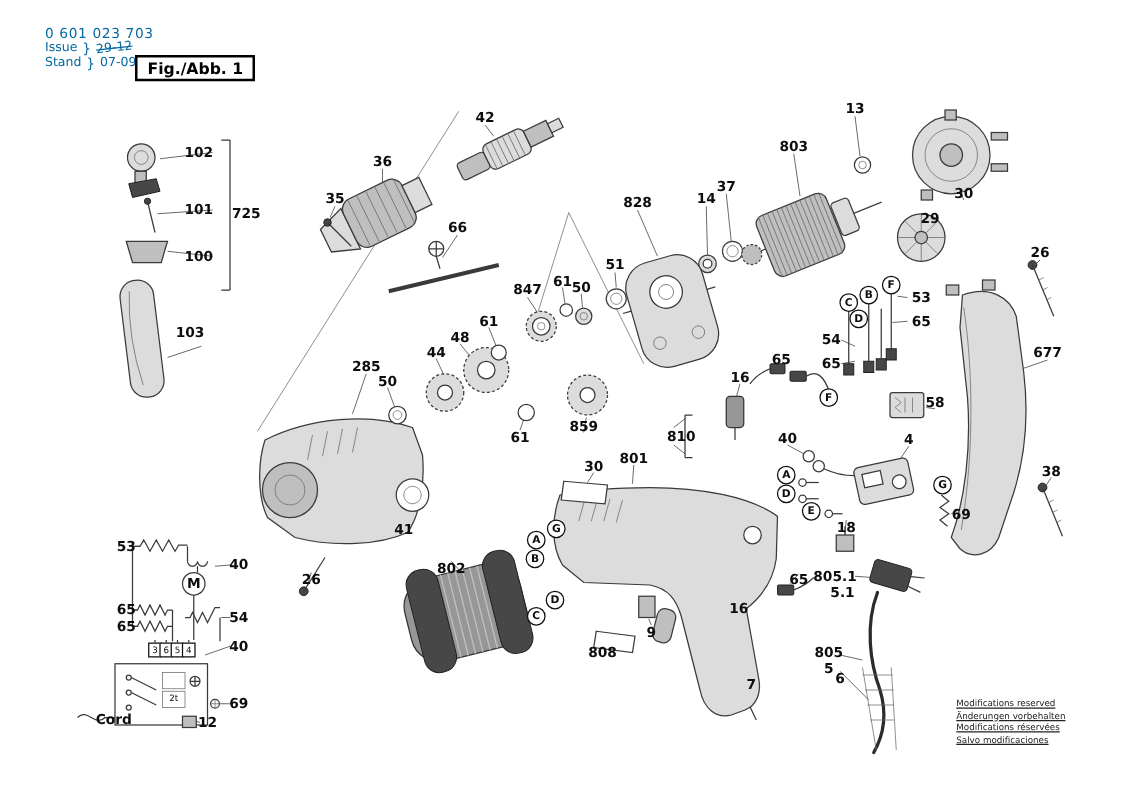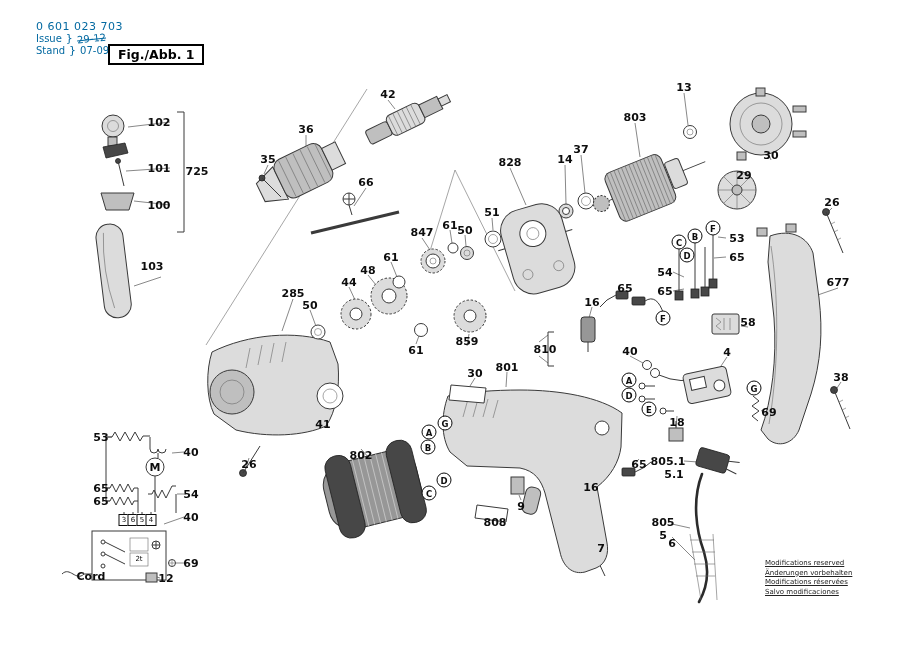--- a/index.html
+++ b/index.html
@@ -338,21 +338,21 @@
       <span class="lbl p" style="left: 416px; top: 350px;">61</span>
       <span class="lbl p" style="left: 467px; top: 341px;">859</span>
       <span class="lbl p" style="left: 323px; top: 424px;">41</span>
       <span class="lbl p" style="left: 249px; top: 464px;">26</span>
       <span class="lbl p" style="left: 361px; top: 455px;">802</span>
       <span class="lbl cl" style="left: 445px; top: 423px;">G</span>
       <span class="lbl cl" style="left: 429px; top: 432px;">A</span>
       <span class="lbl cl" style="left: 428px; top: 447px;">B</span>
       <span class="lbl cl" style="left: 444px; top: 480px;">D</span>
       <span class="lbl cl" style="left: 429px; top: 493px;">C</span>
-      <span class="lbl p" style="left: 495px; top: 522px; text-align: right;">808</span>
+      <span class="lbl p" style="left: 482px; top: 522px; text-align: right;">808</span>
       <span class="lbl p" style="left: 521px; top: 506px;">9</span>
       <span class="lbl p" style="left: 591px; top: 487px;">16</span>
       <span class="lbl p" style="left: 639px; top: 464px;">65</span>
       <span class="lbl p" style="left: 668px; top: 461px;">805.1</span>
       <span class="lbl p" style="left: 674px; top: 474px;">5.1</span>
       <span class="lbl p" style="left: 663px; top: 522px;">805</span>
       <span class="lbl p" style="left: 663px; top: 535px;">5</span>
       <span class="lbl p" style="left: 601px; top: 548px;">7</span>
       <span class="lbl p" style="left: 672px; top: 543px;">6</span>
       <span class="lbl p" style="left: 101px; top: 437px;">53</span>

